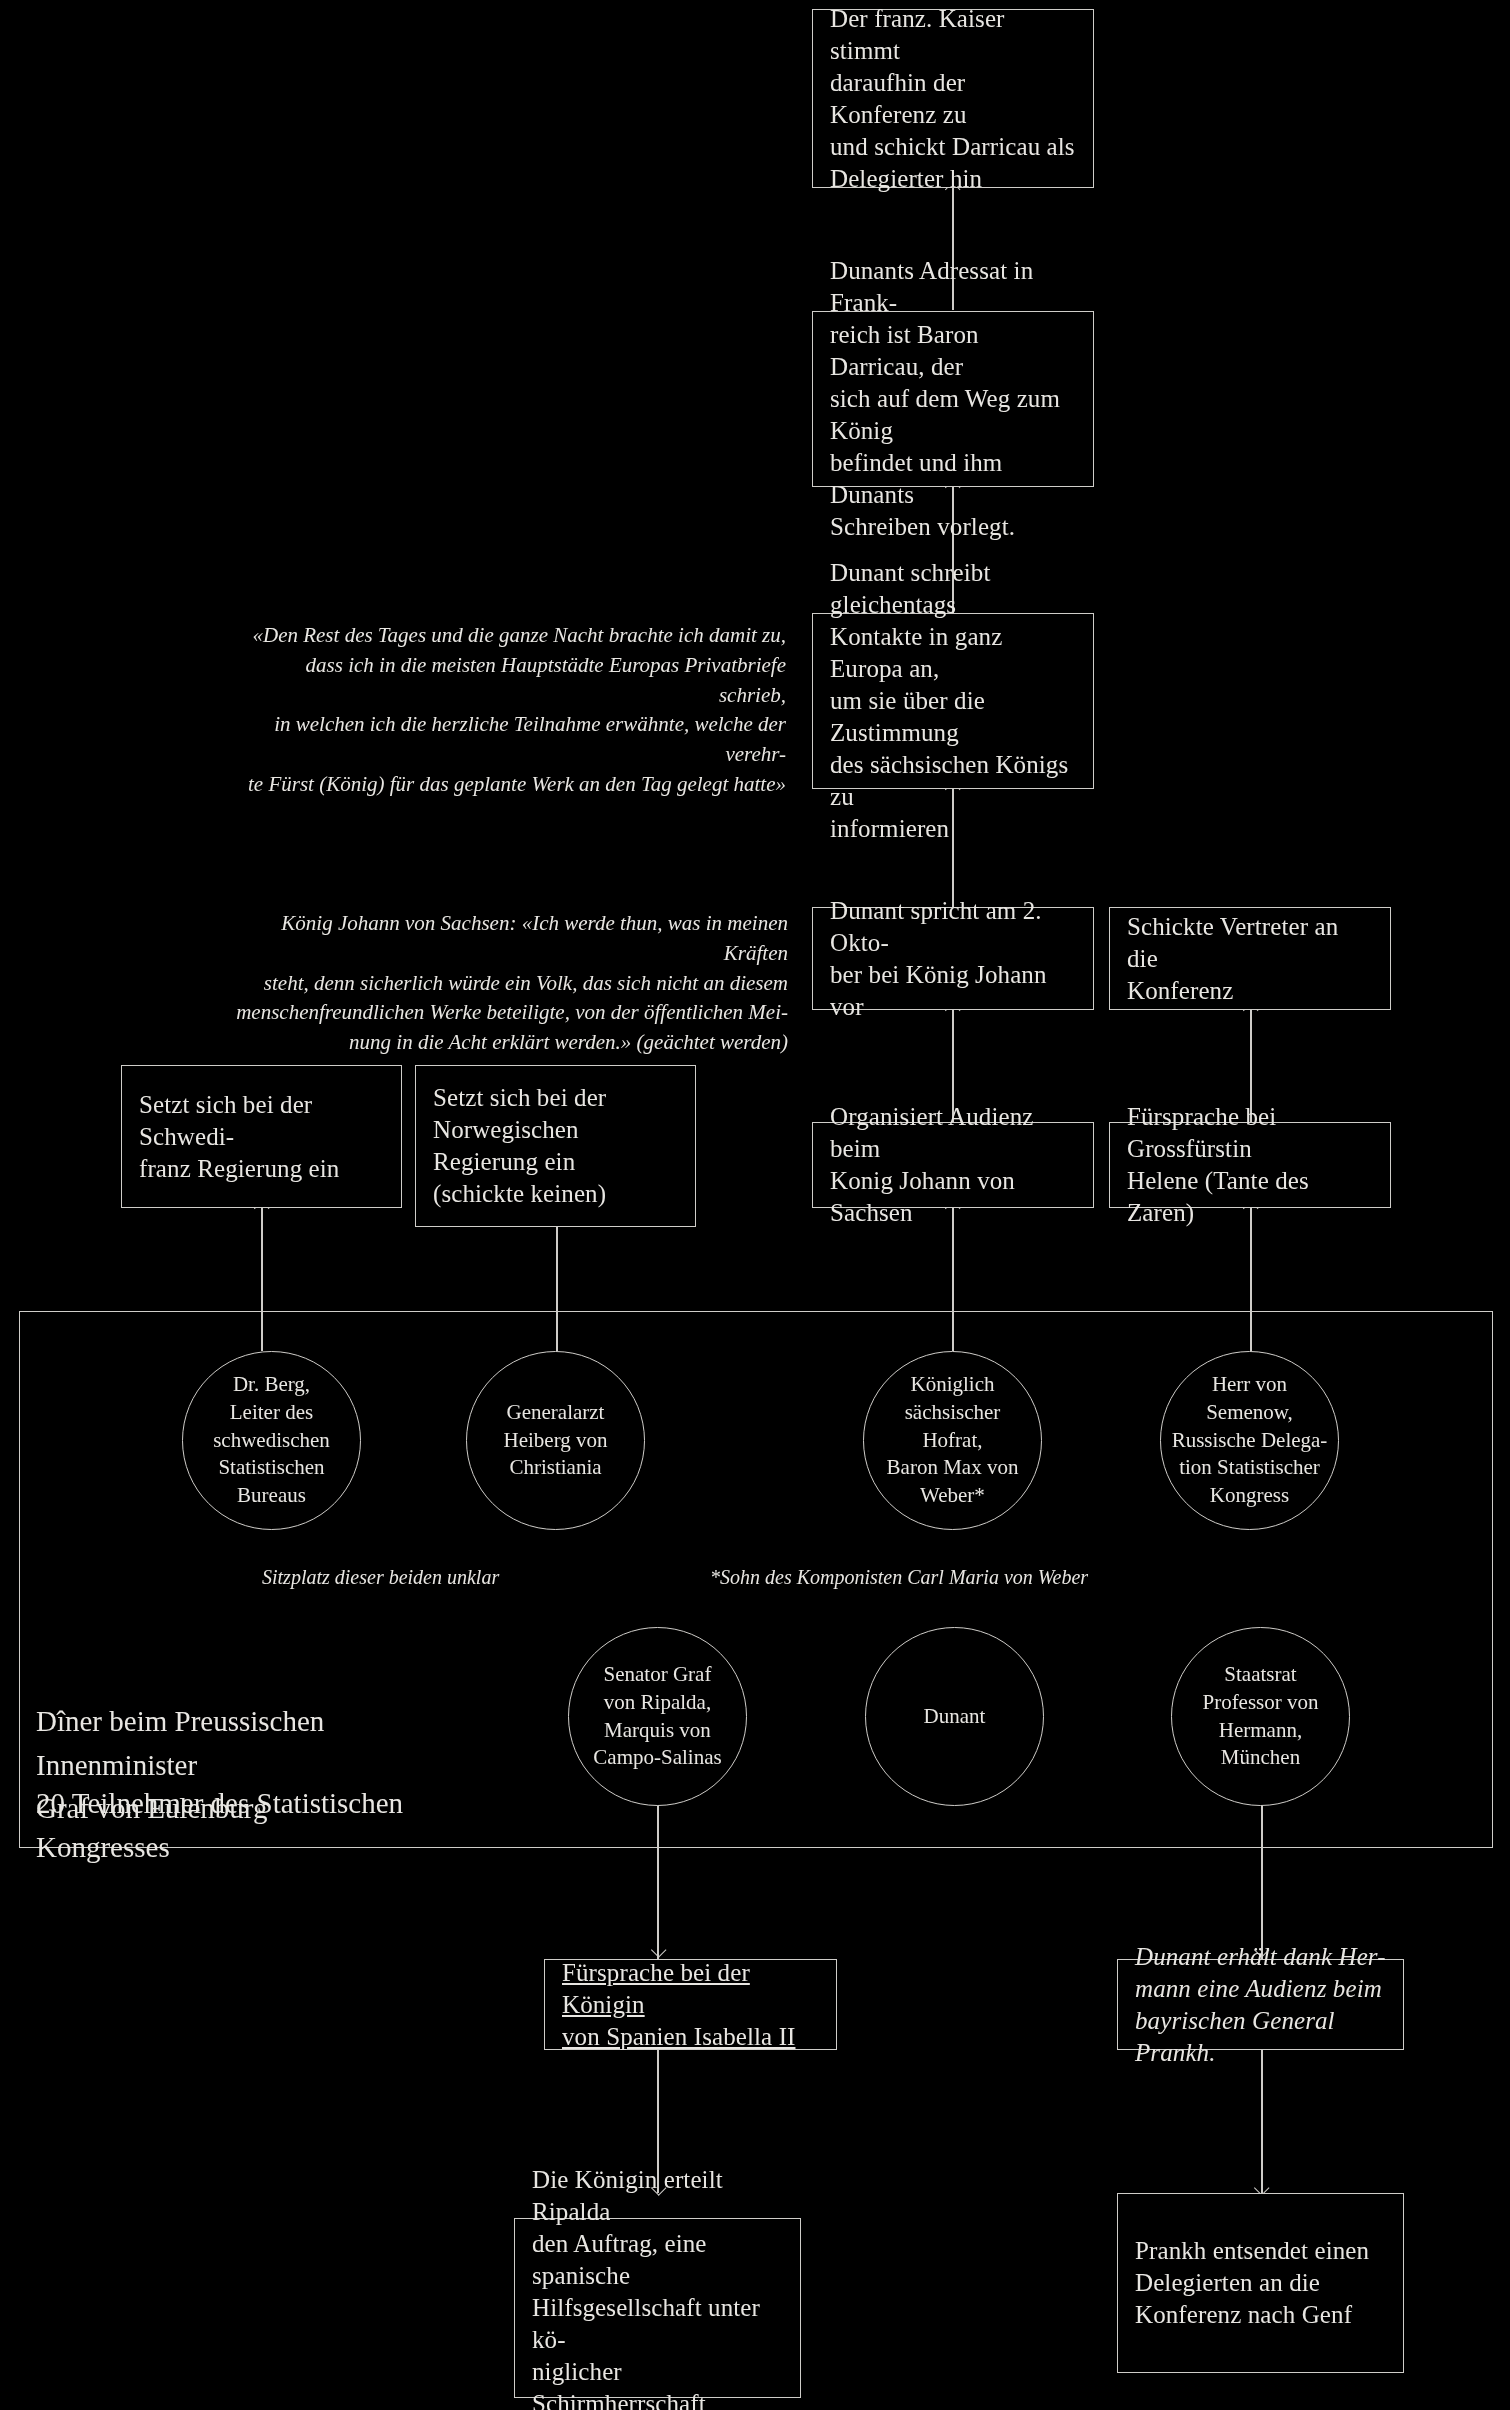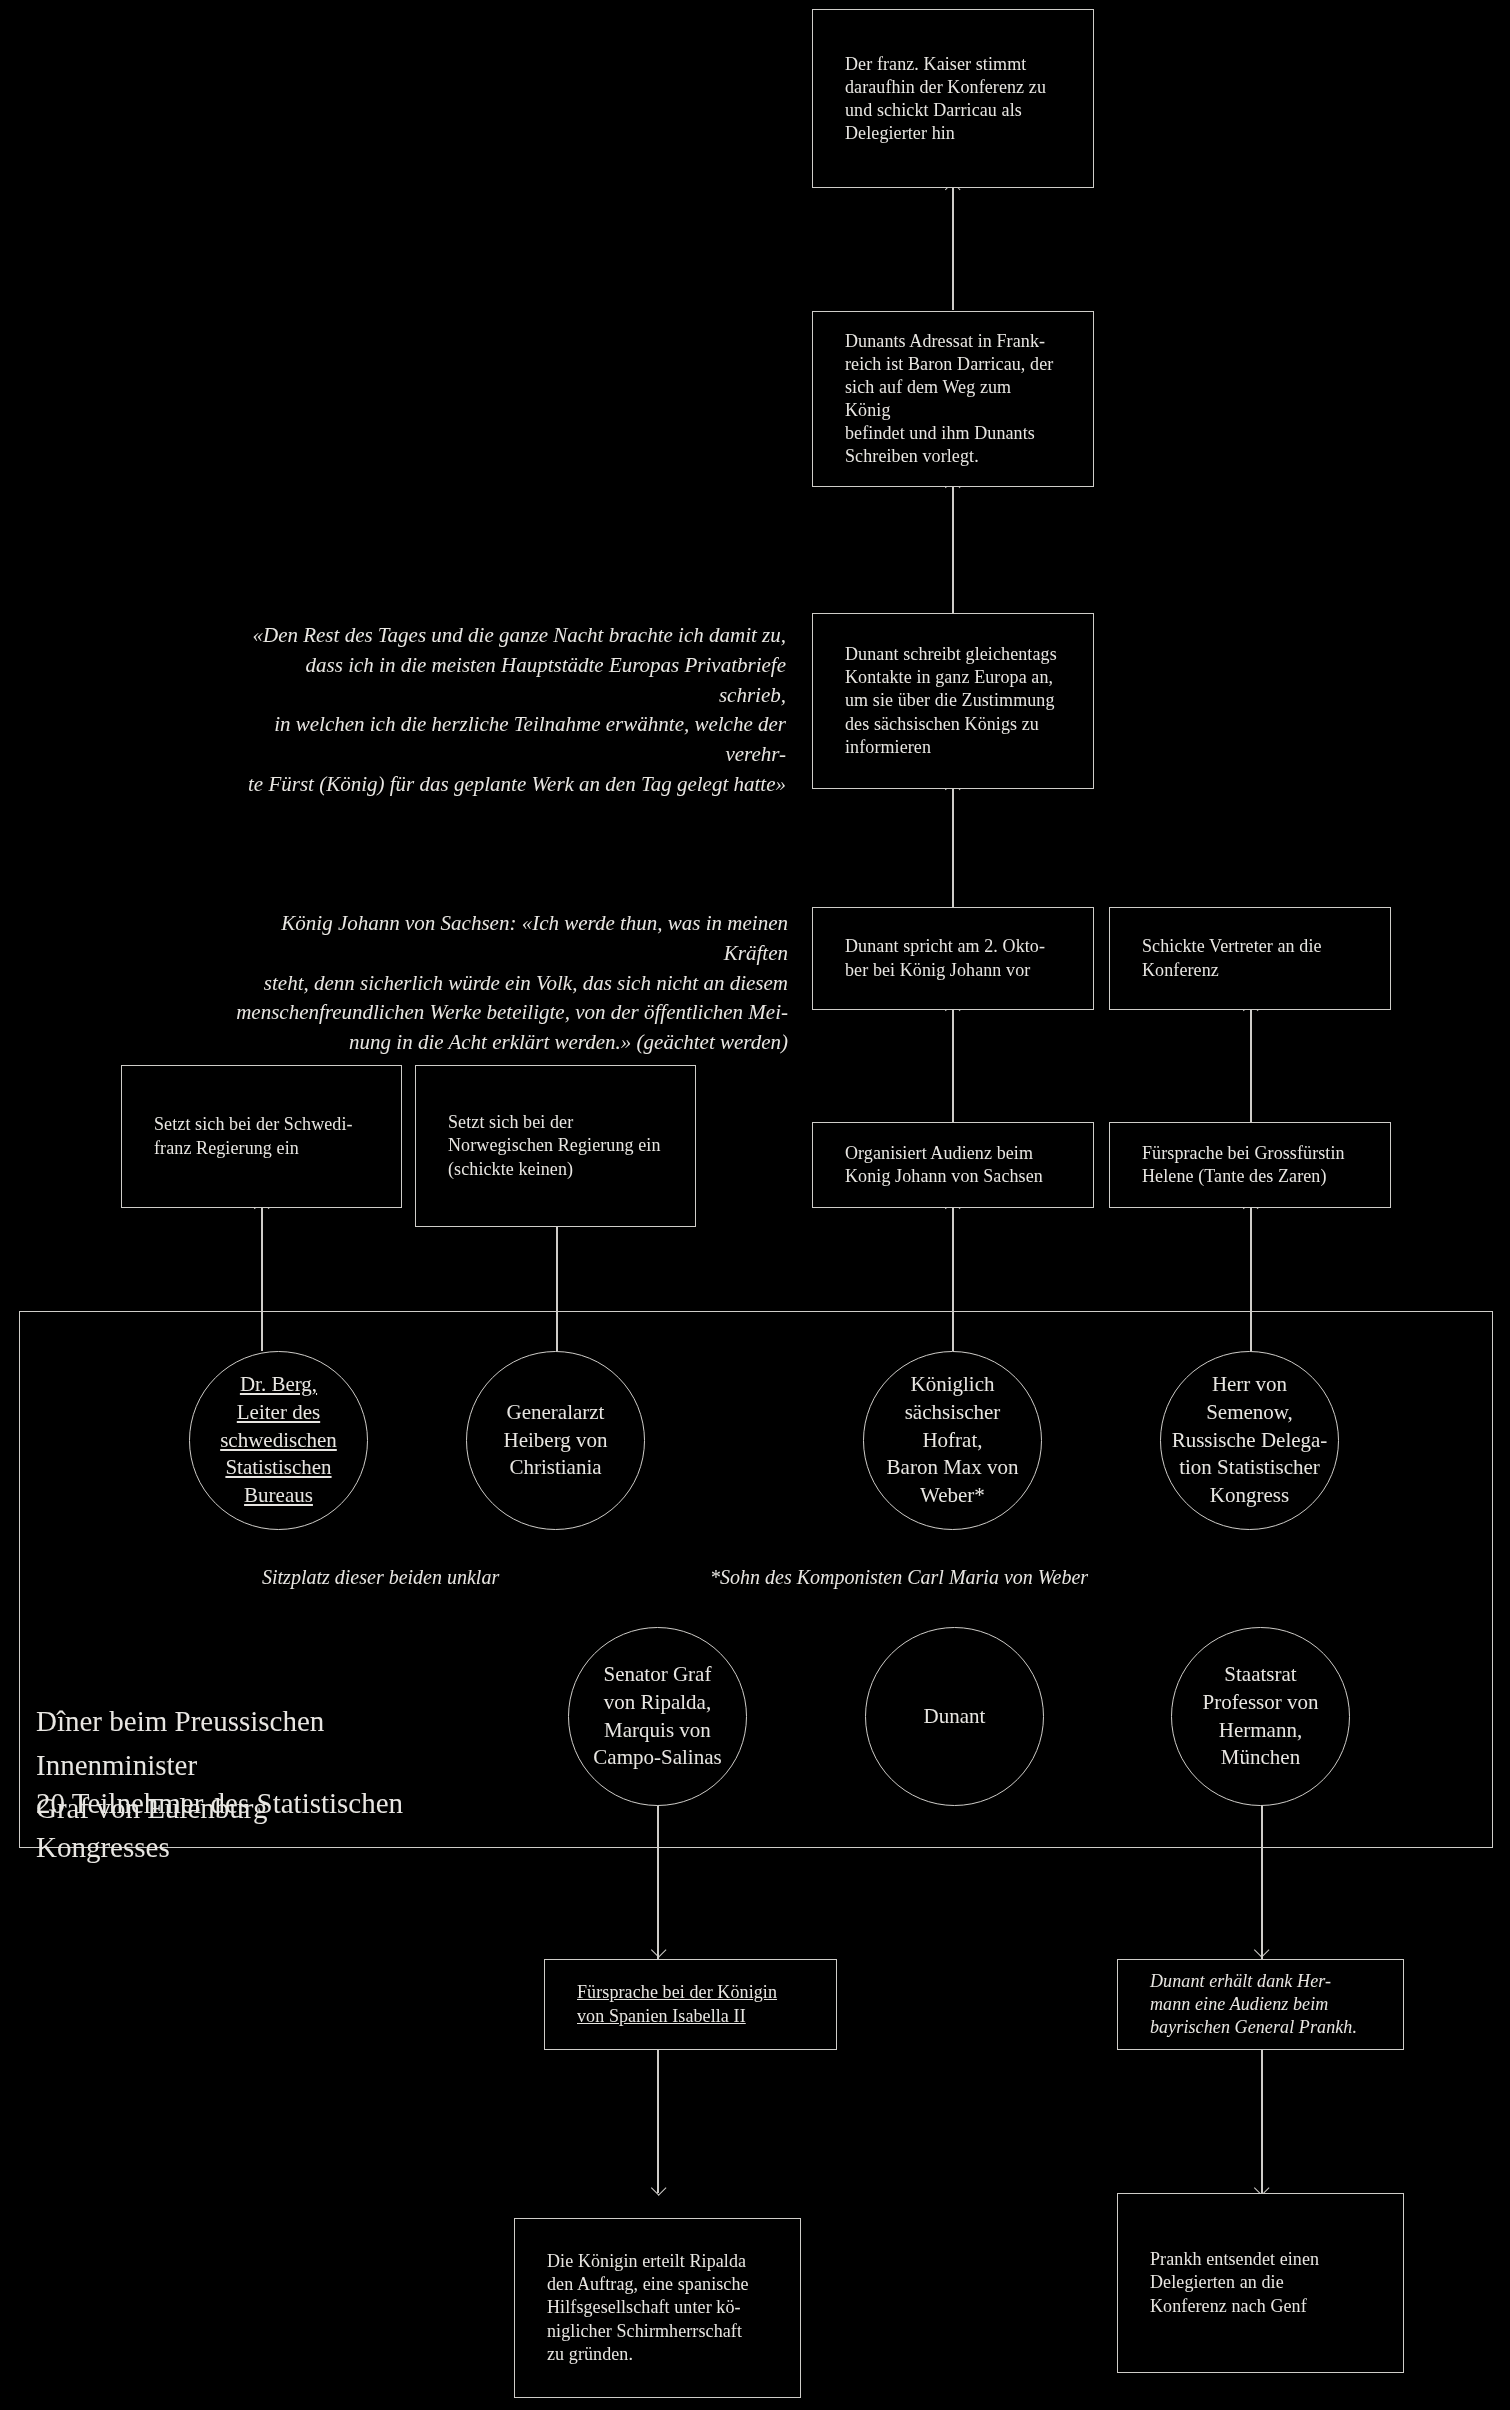--- a/index.html
+++ b/index.html
@@ -9,22 +9,22 @@
     color:#e8e6e2;
   }
   #stage{position:absolute;left:0;top:0;width:1510px;height:2411px;}
 
   
   .box{
     position:absolute;box-sizing:border-box;
     border:1.9px solid #cfcdc9;
     background:#000;
     display:flex;align-items:center;
-    padding:0 32px;
-    font-size:18px;line-height:1.28;
+    padding:0 17px;
+    font-size:25px;line-height:1.28;
     letter-spacing:0.1px;
     white-space:pre-line;
   }
 
   
   .circ{
     position:absolute;box-sizing:border-box;
     border:1.9px solid #cfcdc9;border-radius:50%;
     background:#000;
     display:flex;align-items:center;justify-content:center;
@@ -174,21 +174,21 @@
   <div class="txt quote" style="left:235px;top:621px;width:551px;">«Den Rest des Tages und die ganze Nacht brachte ich damit zu,
 dass ich in die meisten Hauptstädte Europas Privatbriefe schrieb,
 in welchen ich die herzliche Teilnahme erwähnte, welche der verehr-
 te Fürst (König) für das geplante Werk an den Tag gelegt hatte»</div>
 
   <div class="txt quote" style="left:215px;top:909px;width:573px;">König Johann von Sachsen: «Ich werde thun, was in meinen Kräften
 steht, denn sicherlich würde ein Volk, das sich nicht an diesem
 menschenfreundlichen Werke beteiligte, von der öffentlichen Mei-
 nung in die Acht erklärt werden.» (geächtet werden)</div>
 
-  <div class="circ" style="left:189px;top:1351px;width:179px;height:179px;text-decoration:underline;">Dr. Berg,
+  <div class="circ" style="left:182px;top:1351px;width:179px;height:179px;">Dr. Berg,
 Leiter des
 schwedischen
 Statistischen
 Bureaus</div>
 
   <div class="circ" style="left:466px;top:1351px;width:179px;height:179px;">Generalarzt
 Heiberg von
 Christiania</div>
 
   <div class="circ" style="left:863px;top:1351px;width:179px;height:179px;">Königlich

